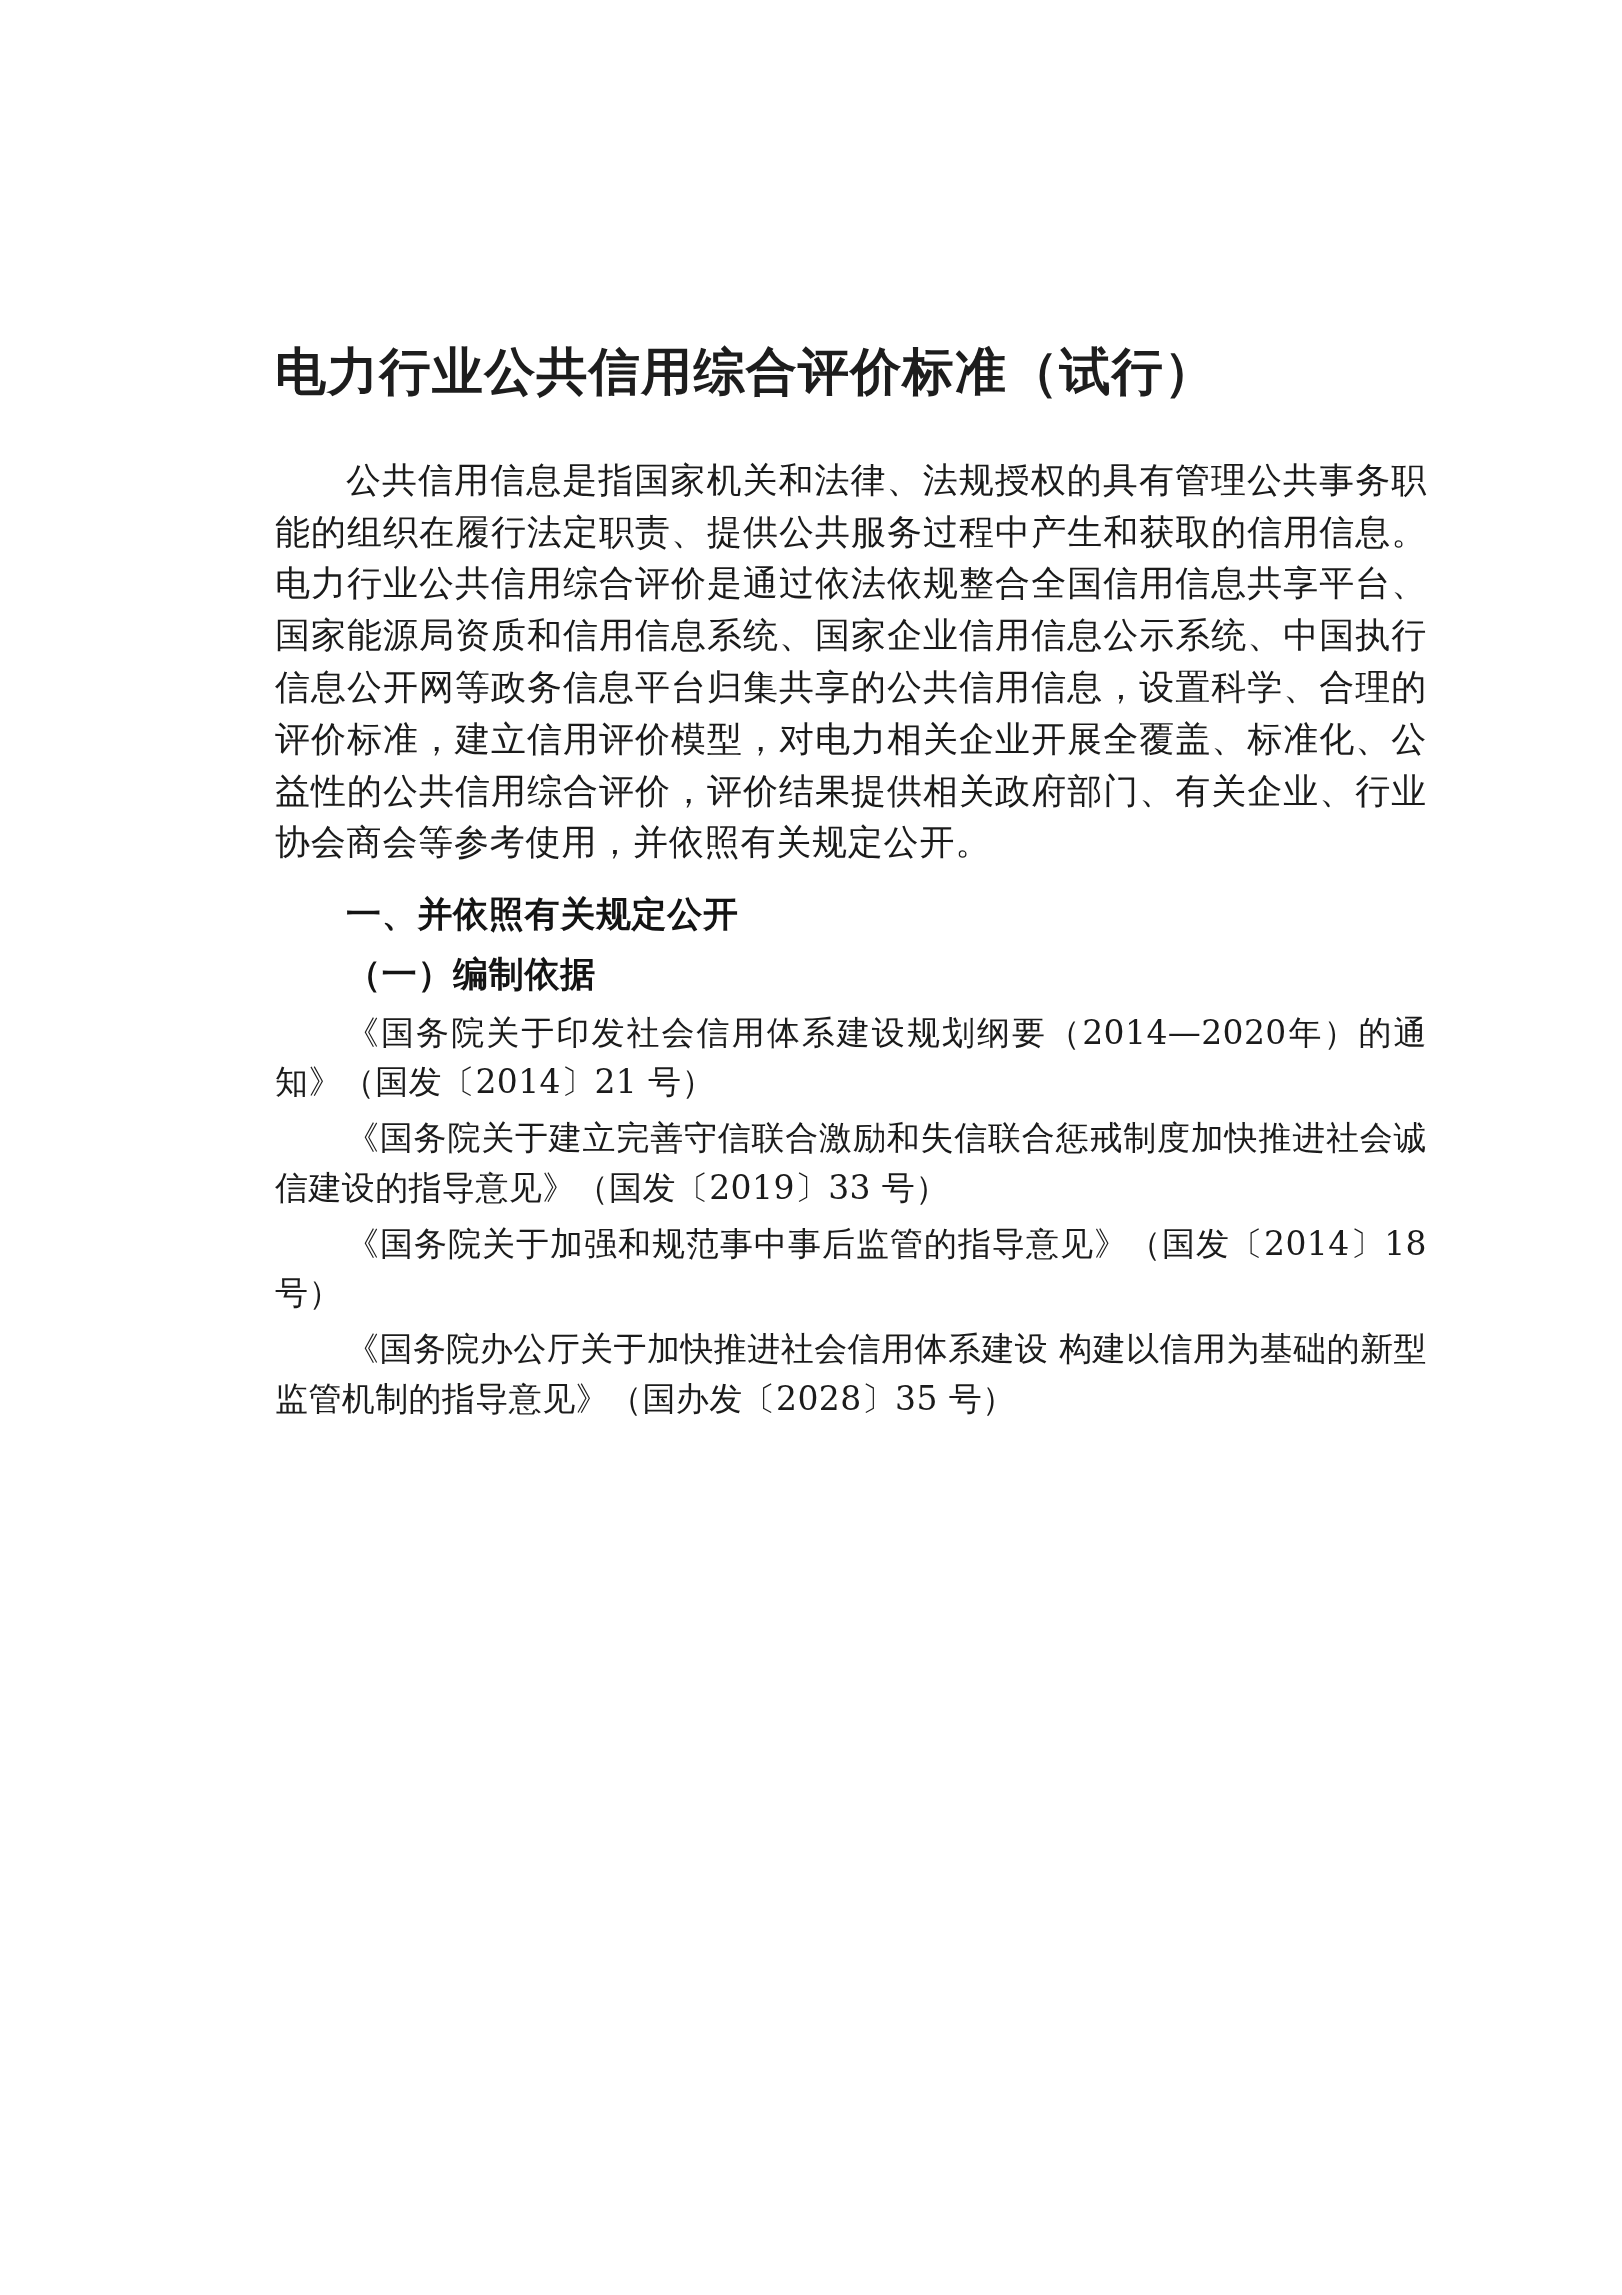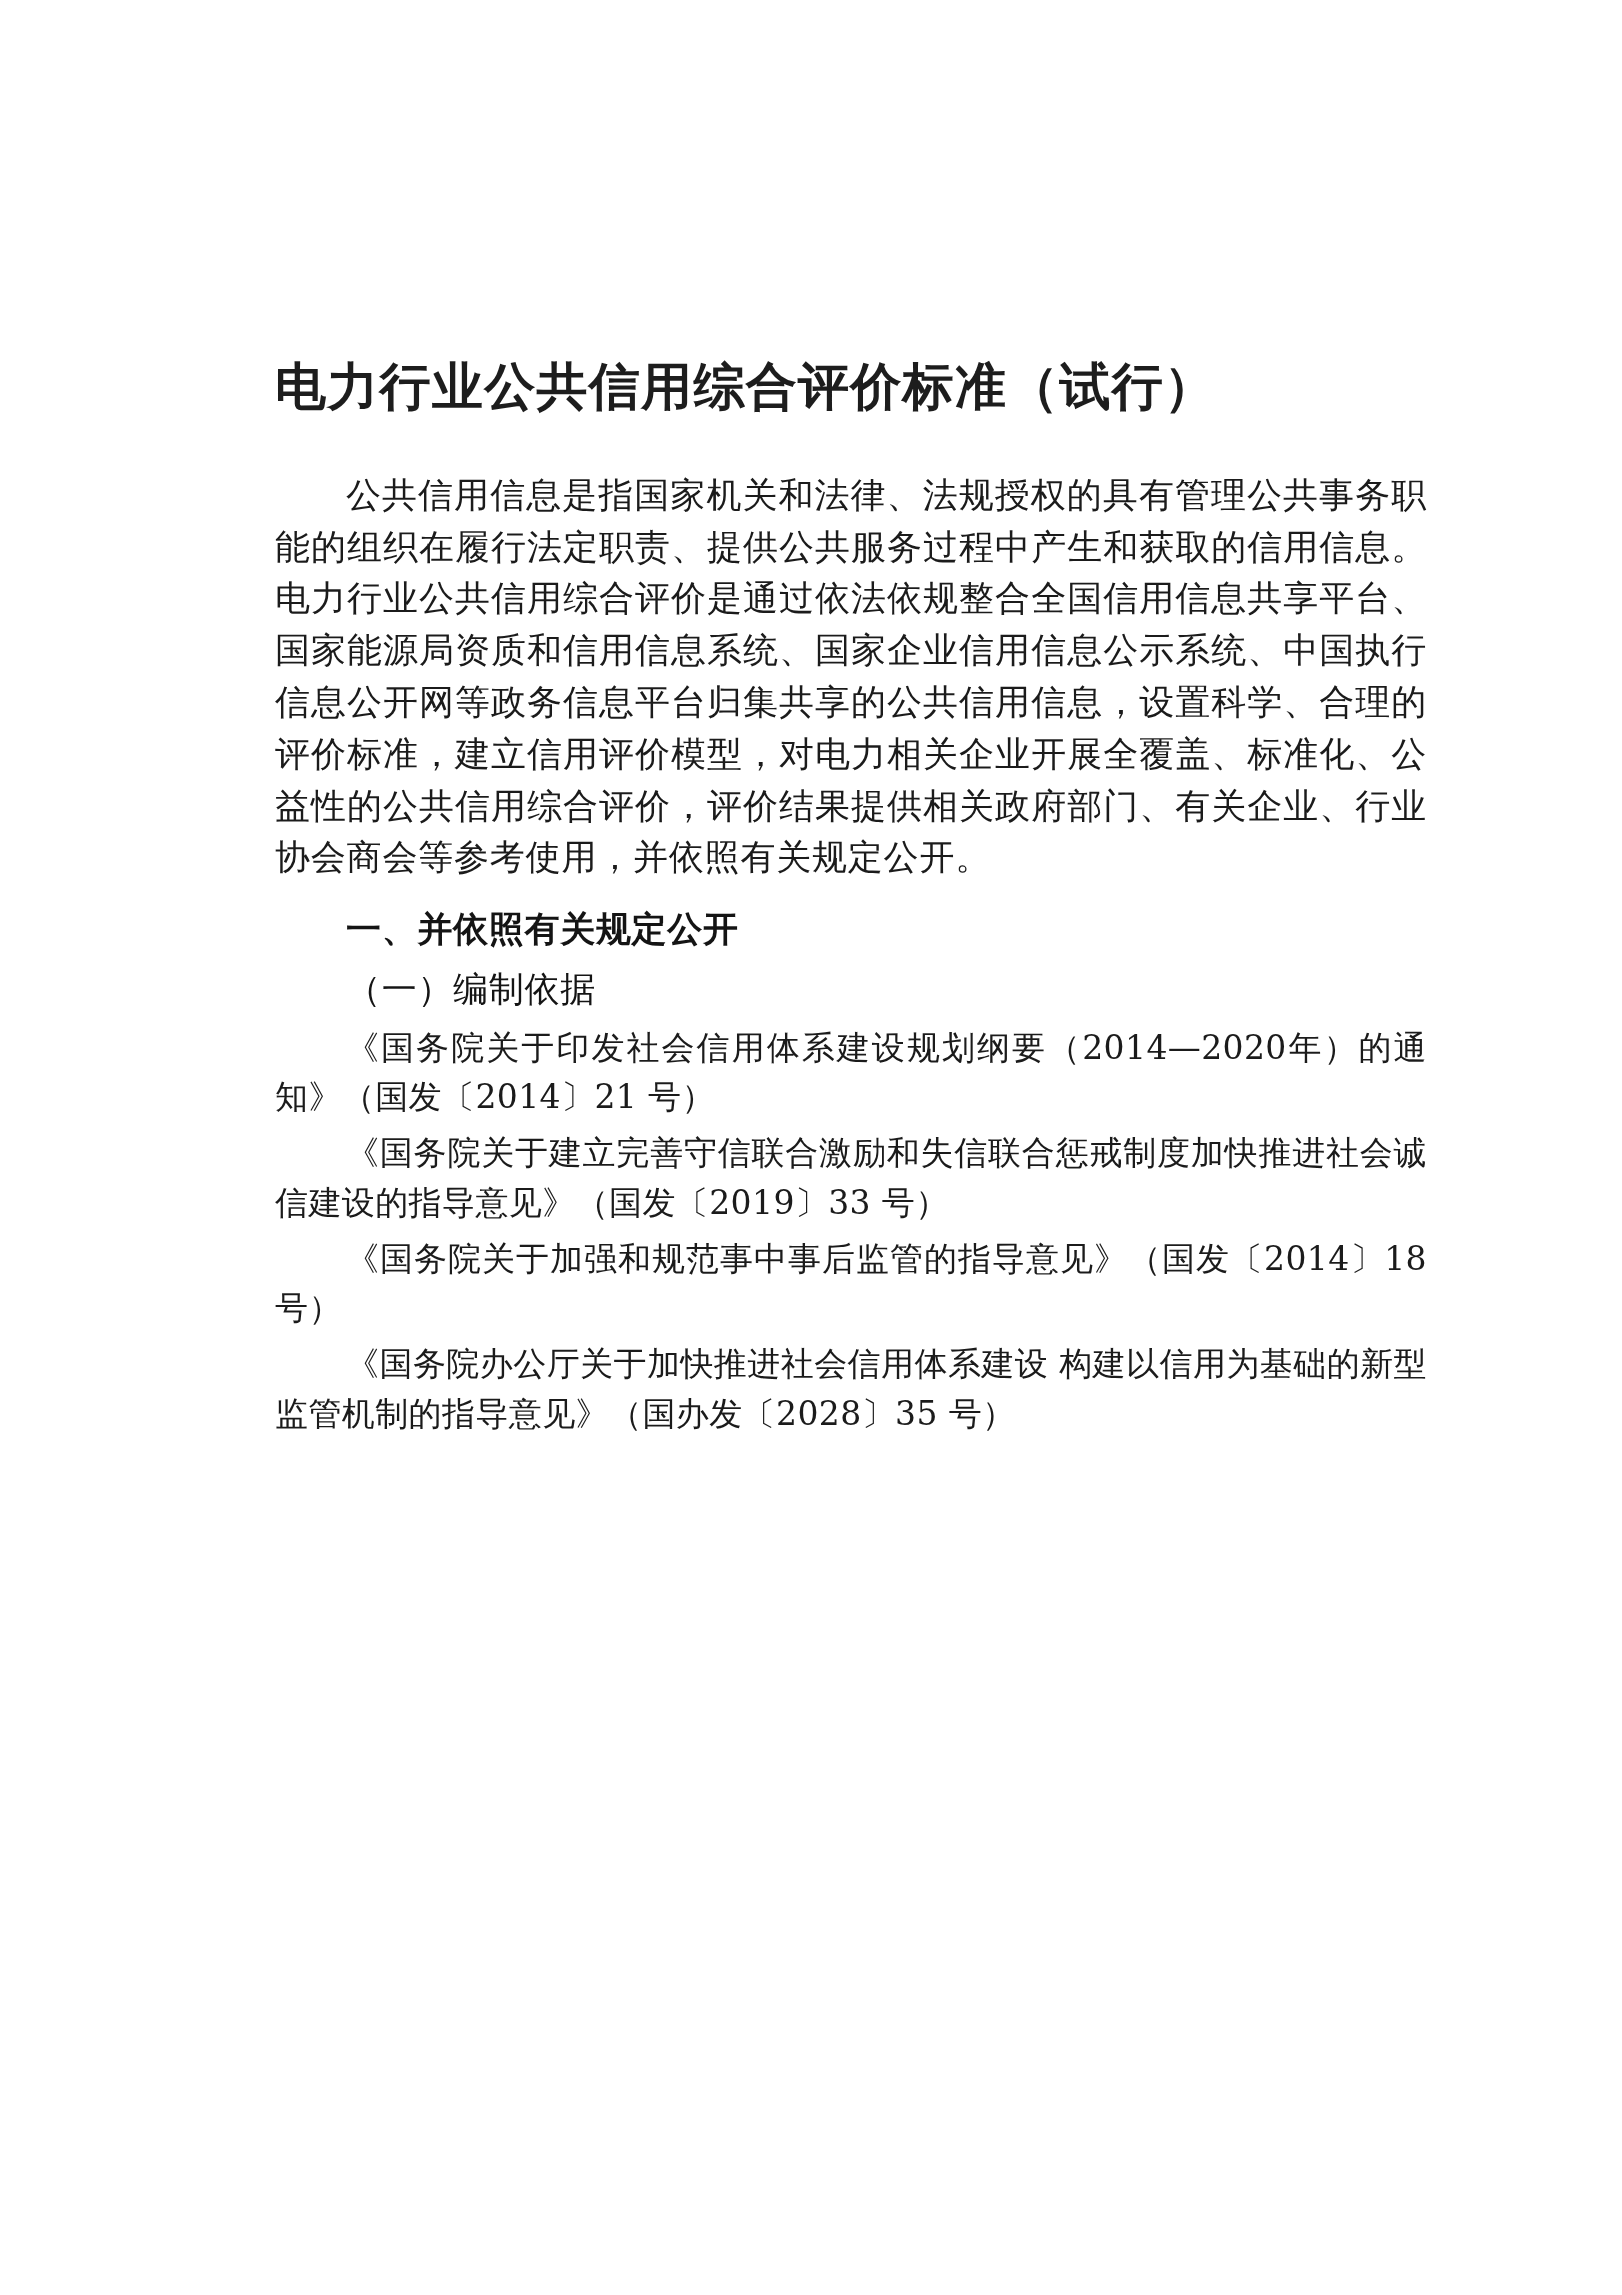--- a/index.html
+++ b/index.html
@@ -5,21 +5,21 @@
   html, body {
     margin: 0;
     padding: 0;
     background: #ffffff;
   }
   .page {
     position: relative;
     width: 1623px;
     height: 1681px;
     background: #ffffff;
-    margin: 15px auto;
+    margin: 0 auto;
     box-sizing: border-box;
     overflow: hidden;
   }
   .content {
     position: absolute;
     left: 275px;
     top: 340px;
     width: 1152px;
   }
   .doc-title {
@@ -49,21 +49,21 @@
     font-weight: bold;
     font-size: 35px;
     line-height: 1.45;
     color: #141414;
     margin: 17px 0 7.9px 0;
     text-indent: 71px;
     letter-spacing: 0.7px;
   }
   p.heading-2 {
     font-family: "DejaVu Serif", "Liberation Serif", serif;
-    font-weight: normal;
+    font-weight: bold;
     font-size: 35px;
     line-height: 1.45;
     color: #141414;
     margin: 9.2px 0 7.9px 0;
     text-indent: 71px;
     letter-spacing: 0.7px;
   }
   p.ref-para {
     font-family: "DejaVu Serif", "Liberation Serif", serif;
     font-size: 33px;

